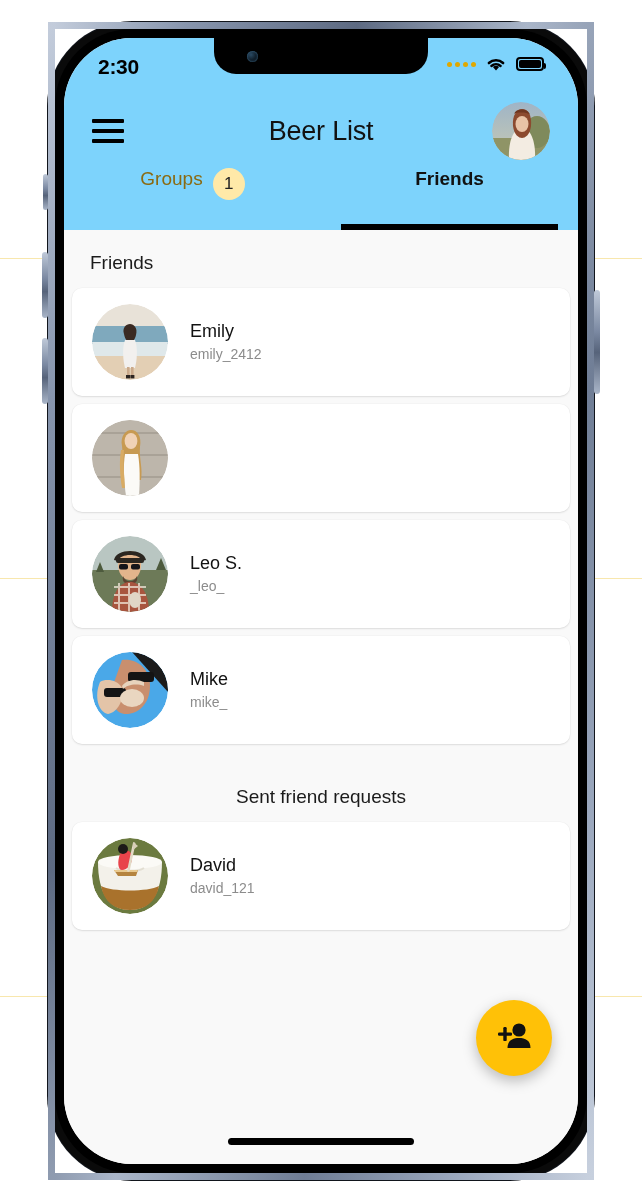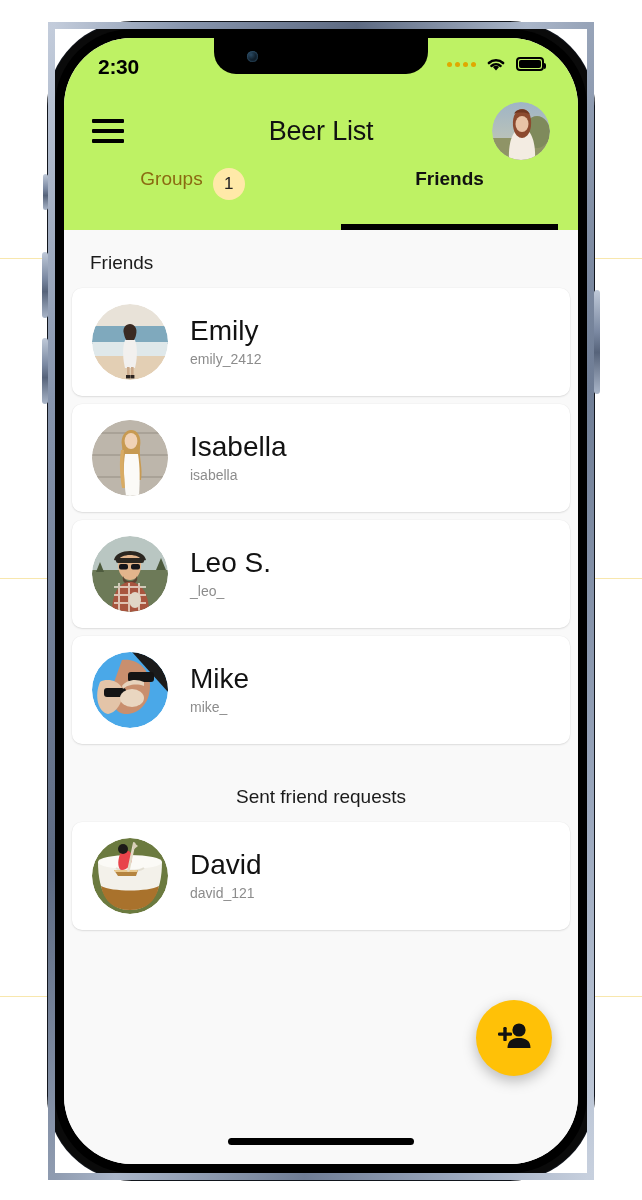--- a/index.html
+++ b/index.html
@@ -51,21 +51,21 @@
   .btn-voldn  { left:-6px; top:316px; width:6px; height:66px; }
   .btn-power  { right:-6px; top:268px; width:6px; height:104px; }
 
   
   .screen {
     position:absolute; left:16px; top:16px; right:16px; bottom:16px;
     border-radius:68px; overflow:hidden; background:#f9f9f9;
   }
 
   
-  .topbar { background:#bef264; position:relative; }
+  .topbar { background:#7dd3fc; position:relative; }
   .statusbar {
     height:56px; display:flex; align-items:flex-start; justify-content:space-between;
     padding:18px 34px 0 34px; position:relative;
   }
   .clock { font-size:21px; font-weight:700; color:#000; letter-spacing:-.3px; line-height:1; }
   .status-right { display:flex; align-items:center; gap:9px; }
   .sig-dots { display:flex; gap:3px; }
   .sig-dots i { width:5px; height:5px; border-radius:50%; background:#e0a800; display:block; }
   .wifi { width:22px; height:16px; position:relative; }
   .battery {
@@ -127,21 +127,21 @@
   .section-title {
     padding:22px 26px 14px 26px; font-size:19px; color:#1b1b1b;
   }
   .card {
     background:#fff; margin:0 8px 8px 8px; border-radius:10px;
     display:flex; align-items:center; padding:16px 20px; gap:22px;
     box-shadow:0 1px 2px rgba(0,0,0,.10), 0 0 0 .5px rgba(0,0,0,.03);
   }
   .ava { width:76px; height:76px; border-radius:50%; overflow:hidden; flex:0 0 auto; }
   .meta { display:flex; flex-direction:column; gap:5px; }
-  .nm { font-size:28px; color:#121212; line-height:1.1; }
+  .nm { font-size:18px; color:#121212; line-height:1.1; }
   .un { font-size:14px; color:#8c8c8c; line-height:1.1; }
 
   
   .fab {
     position:absolute; right:26px; bottom:42px;
     width:76px; height:76px; border-radius:50%; background:#FFC107;
     display:flex; align-items:center; justify-content:center;
     box-shadow:0 5px 14px rgba(0,0,0,.26); cursor:pointer;
   }
 
@@ -282,24 +282,20 @@
               <rect x="0" y="0" width="76" height="76" fill="#bdb6ab"></rect>
               <rect x="0" y="12" width="76" height="2" fill="#a9a297"></rect>
               <rect x="0" y="34" width="76" height="2" fill="#a9a297"></rect>
               <rect x="0" y="56" width="76" height="2" fill="#a9a297"></rect>
               <path d="M30 26 C28 16 34 10 39 10 C45 10 50 16 48 27 C47 39 51 48 49 60 L32 60 C31 46 31 36 30 26 Z" fill="#c79a52"></path>
               <ellipse cx="39" cy="21" rx="6.4" ry="8" fill="#f0d2b6"></ellipse>
               <path d="M33 34 C31 46 32 62 34 76 L47 76 C48 60 48 46 46 34 Z" fill="#fbfaf7"></path>
               <path d="M29 30 C27 42 28 56 30 68 L33 68 C32 54 31 42 32 30 Z" fill="#d8ab63"></path>
             </g>
           </svg>
-        </div>
-        <div class="meta">
-          <div class="nm">Isabella</div>
-          <div class="un">isabella</div>
         </div>
       </div>
 
       <div class="card">
         <div class="ava">
           <svg width="76" height="76" viewBox="0 0 76 76">
             <defs>
                 <clipPath id="c3">
                   <circle cx="38" cy="38" r="38"></circle>
                 </clipPath>

